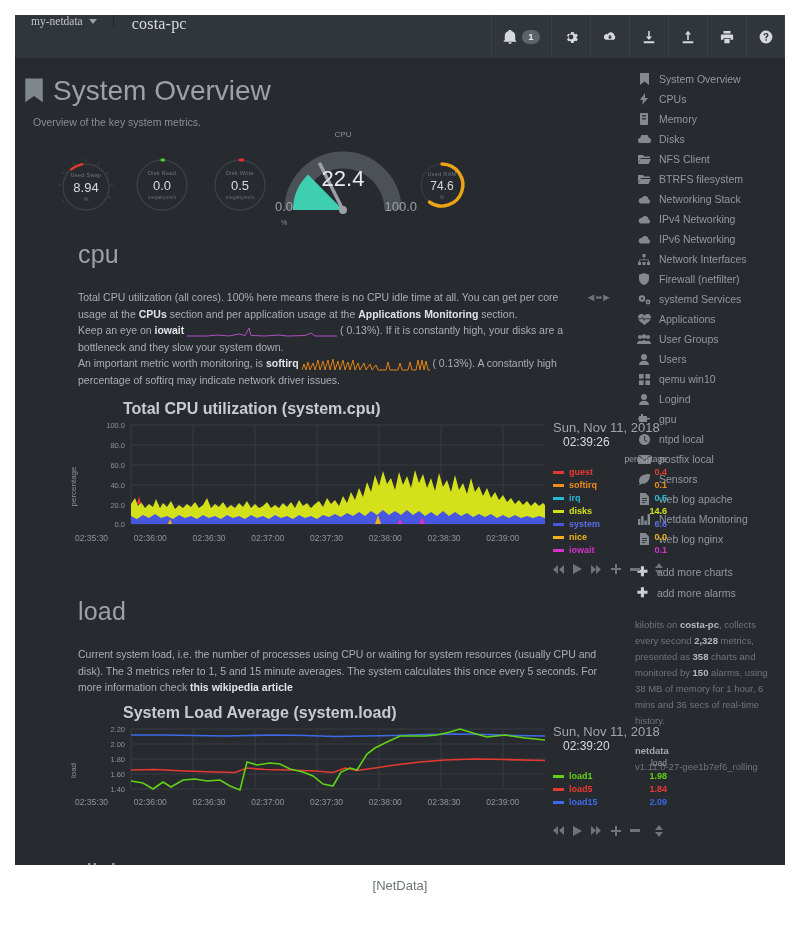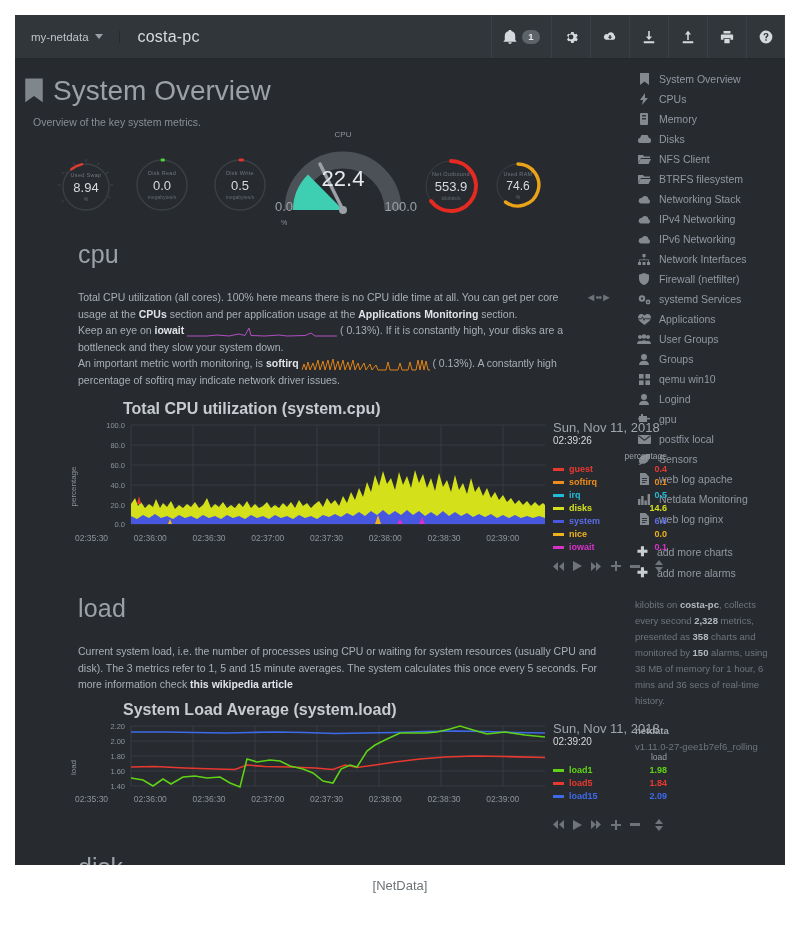--- a/index.html
+++ b/index.html
@@ -14,21 +14,21 @@
     width: 770px; height: 850px;
     background: #272b30;
     overflow: hidden;
   }
   
   .navbar {
     height: 44px; background: #31363b;
     display: flex; align-items: stretch;
     border-bottom: 1px solid #24282c;
   }
-  .nav-left { display: flex; align-items: center; }
+  .nav-left { display: flex; align-items: flex-start; font-family: Liberation Serif, serif; }
   .nav-brand {
     display: flex; align-items: center; gap: 6px;
     padding: 0 16px; color: #c0c4c8; font-size: 11.5px;
     border-right: 1px solid #262a2e;
   }
   .caret { width: 0; height: 0; border-left: 4px solid transparent;
            border-right: 4px solid transparent; border-top: 5px solid #9aa0a6; }
   .nav-host {
     display: flex; align-items: center; padding: 0 18px;
     color: #d8dce0; font-size: 16px; letter-spacing: .2px;
@@ -93,21 +93,21 @@
   .chart-area { position: relative; }
   .ylabel {
     position: absolute; left: -2px; top: 50%; transform: rotate(-90deg) translateX(-50%);
     transform-origin: left center; color: #8d9399; font-size: 8px; white-space: nowrap;
   }
   .plot-svg { display: block; }
   .xaxis { display: flex; margin-top: 1px; }
   .xaxis span { color: #8d9399; font-size: 8.5px; width: 62px; text-align: left; }
   .legend { width: 128px; padding-left: 8px; font-size: 8.5px; }
   .leg-date { color: #9fa5ab; font-size: 13px; }
-  .leg-time { color: #d6dade; font-size: 10px; margin-bottom: 5px; }
+  .leg-time { color: #d6dade; font-size: 12px; margin-bottom: 5px; margin-left: 10px; }
   .leg-unit { color: #9aa0a6; text-align: right; font-size: 8.5px; margin-bottom: 2px; }
   .leg-row { display: flex; align-items: center; font-weight: bold; font-size: 9px;
              line-height: 13px; }
   .leg-dash { width: 11px; height: 3px; margin-right: 5px; flex: none; }
   .leg-name { flex: 1; }
   .leg-val { text-align: right; }
   .ctrls { display: flex; align-items: center; gap: 9px; justify-content: flex-end;
            color: #6e747a; margin-top: 6px; padding-right: 4px; }
   .ctrls svg { fill: #6e747a; }
   
@@ -242,31 +242,20 @@
             <line x1="60" y1="68" x2="37" y2="22" stroke="#9aa0a6" stroke-width="3.5" stroke-linecap="round"></line>
             <circle cx="60" cy="68" r="4" fill="#9aa0a6"></circle>
           </svg>
           <div class="cpu-num">22.4</div>
           <div class="cpu-min">0.0</div>
           <div class="cpu-max">100.0</div>
           <div class="cpu-unit">%</div>
         </div>
 
 
-        <div class="gauge" style="width:64px;margin-left:12px;">
-          <svg class="arc" width="64" height="64" viewBox="0 0 64 64">
-            <circle cx="32" cy="32" r="25" fill="none" stroke="#3b4045" stroke-width="1"></circle>
-            <path d="M 32 7 A 25 25 0 1 1 12 47" fill="none" stroke="#e52a22" stroke-width="4" stroke-linecap="round"></path>
-          </svg>
-          <div class="ring" style="width:64px;height:64px;border:none;">
-            <div class="g-name">Net Outbound</div>
-            <div class="g-val">553.9</div>
-            <div class="g-unit">kilobits/s</div>
-          </div>
-        </div>
 
         <div class="gauge" style="width:54px;margin:0 0 6px 8px;">
           <svg class="arc" width="54" height="54" viewBox="0 0 54 54">
             <circle cx="27" cy="27" r="21" fill="none" stroke="#3b4045" stroke-width="1"></circle>
             <path d="M 27 6 A 21 21 0 1 1 14.5 44" fill="none" stroke="#eba417" stroke-width="3.4" stroke-linecap="round"></path>
           </svg>
           <div class="ring" style="width:54px;height:54px;border:none;">
             <div class="g-name">Used RAM</div>
             <div class="g-val" style="font-size:12px;">74.6</div>
             <div class="g-unit">%</div>
@@ -642,21 +631,21 @@
           </span>
           <span>User Groups</span>
         </div>
       <div class="side-item">
           <span class="ic">
             <svg width="10" height="11" viewBox="0 0 10 11">
               <circle cx="5" cy="3" r="3"></circle>
               <path d="M0 11c0-2.8 2.2-4.3 5-4.3s5 1.5 5 4.3z"></path>
             </svg>
           </span>
-          <span>Groups</span>
+          <span>Users</span>
         </div>
       <div class="side-item">
           <span class="ic">
             <svg width="11" height="11" viewBox="0 0 11 11">
               <rect x="0" y="0" width="4.6" height="4.6"></rect>
               <rect x="6.4" y="0" width="4.6" height="4.6"></rect>
               <rect x="0" y="6.4" width="4.6" height="4.6"></rect>
               <rect x="6.4" y="6.4" width="4.6" height="4.6"></rect>
             </svg>
           </span>
@@ -677,20 +666,29 @@
               <rect x="1" y="2" width="8" height="6"></rect>
               <rect x="3" y="0" width="2" height="2"></rect>
               <rect x="9" y="4" width="3" height="1.4"></rect>
               <rect x="0" y="4" width="1" height="1.4"></rect>
             </svg>
           </span>
           <span>gpu</span>
         </div>
       <div class="side-item">
           <span class="ic">
+            <svg width="11" height="11" viewBox="0 0 11 11">
+              <circle cx="5.5" cy="5.5" r="5.5"></circle>
+              <path d="M5 2h1v3.8l2.4 1.4-.5.9L5 6.3z" fill="#31363b"></path>
+            </svg>
+          </span>
+          <span>ntpd local</span>
+        </div>
+      <div class="side-item">
+          <span class="ic">
             <svg width="13" height="9" viewBox="0 0 13 9">
               <rect x="0" y="0" width="13" height="9" rx="1"></rect>
               <path d="M0.6 0.8L6.5 5.3l5.9-4.5" stroke="#31363b" stroke-width="1.2" fill="none"></path>
             </svg>
           </span>
           <span>postfix local</span>
         </div>
       <div class="side-item">
           <span class="ic">
             <svg width="12" height="11" viewBox="0 0 12 11">

